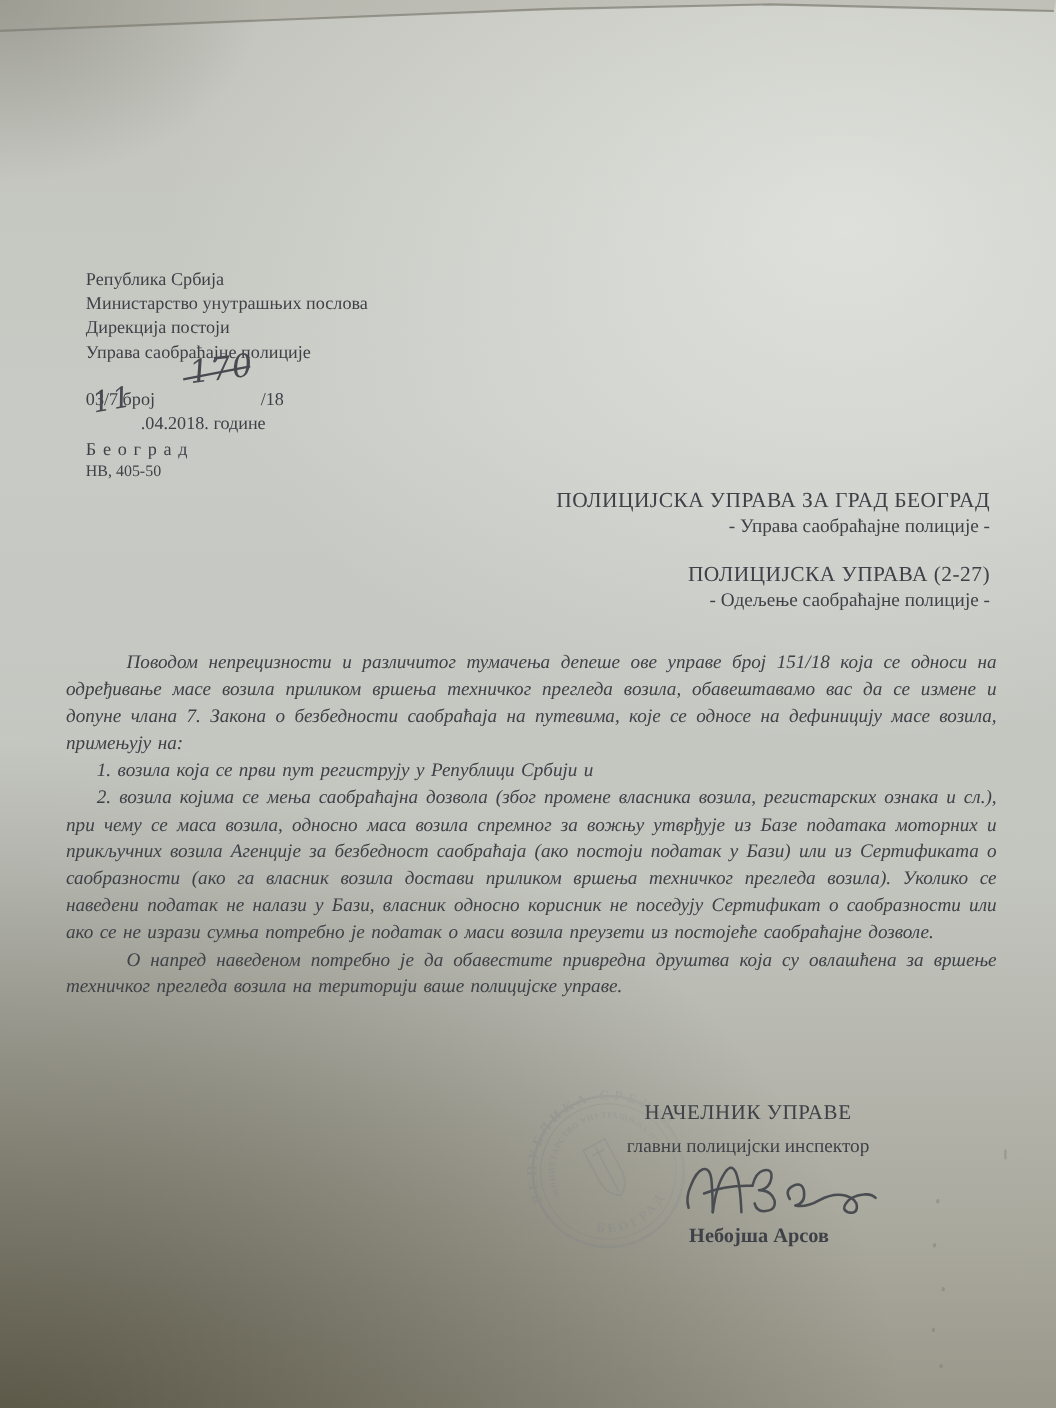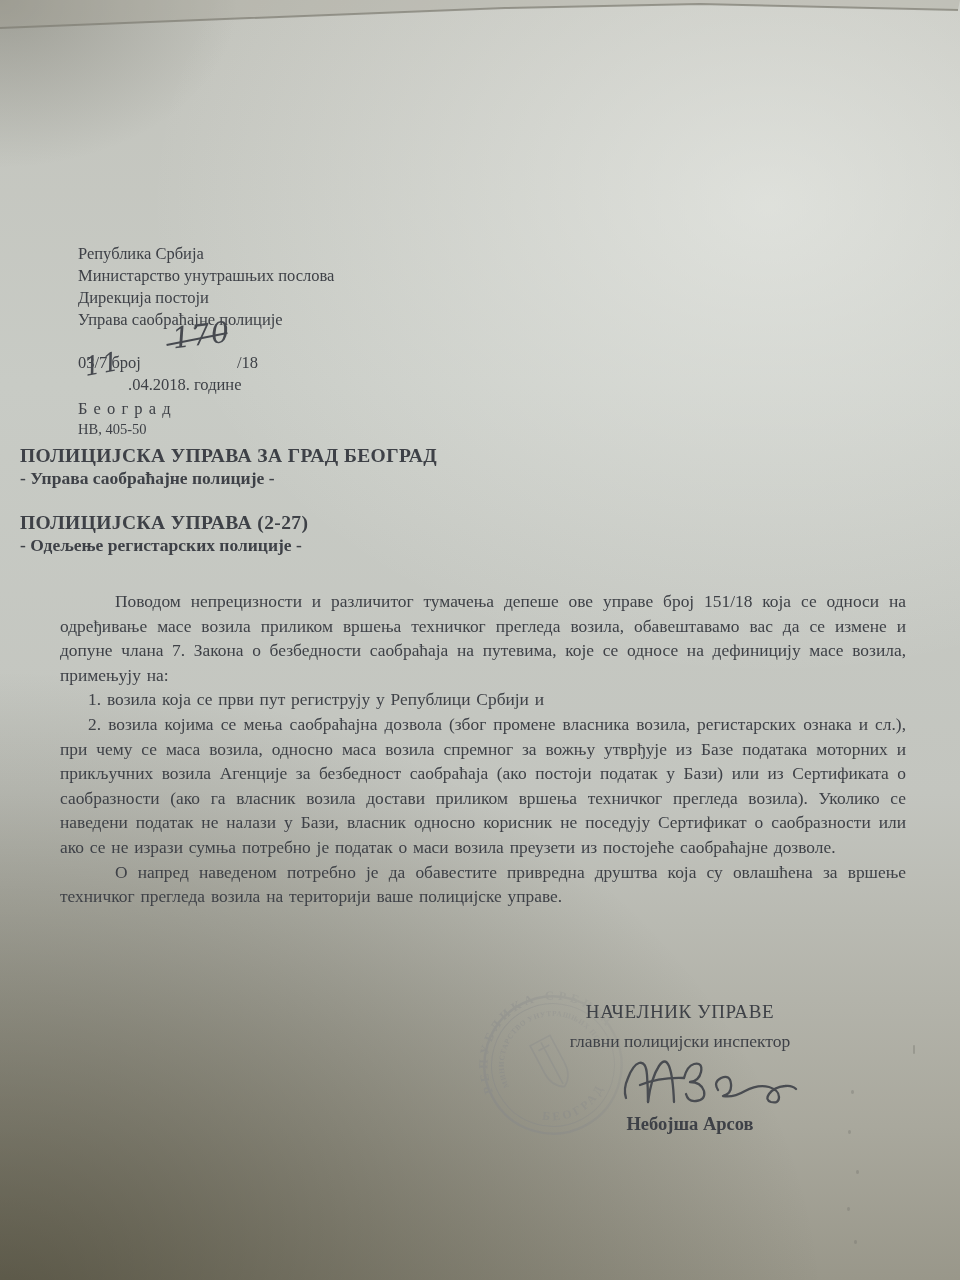--- a/index.html
+++ b/index.html
@@ -21,26 +21,26 @@
   .header .ref{font-size:14.5px;line-height:18px;}
   .numline{position:relative;margin-top:21px;}
   .numline .suffix{margin-left:96px;}
   .dateline{position:relative;}
   .dateline .printed{margin-left:50px;}
   .hand{font-style:italic;color:#474a50;font-family:"DejaVu Serif",serif;}
   .hand-170{left:172px;top:318px;font-size:29px;transform:rotate(-7deg);letter-spacing:1px;}
   .hand-170-strike{left:166px;top:338px;width:62px;height:2px;background:#474a50;transform:rotate(-11deg);}
   .hand-11{left:84px;top:349px;font-size:26px;transform:rotate(-10deg);letter-spacing:2px;}
   
-  .titles{left:20px;top:444px;width:880px;text-align:left;font-weight:bold;}
+  .titles{left:20px;top:444px;width:880px;text-align:right;font-weight:normal;}
   .titles .t{font-size:19.5px;letter-spacing:0.4px;line-height:23px;}
   .titles .s{font-size:17.5px;line-height:23px;}
   .titles .gap{height:21px;}
   
-  .bodytext{left:60px;top:589px;width:846px;text-align:justify;font-size:17.4px;line-height:24.6px;word-spacing:1.5px;}
+  .bodytext{left:60px;top:589px;width:846px;text-align:justify;font-size:17.4px;line-height:24.6px;word-spacing:1.5px;font-style:italic;}
   .bodytext p{margin:0;}
   .ind-big{text-indent:55px;}
   .ind-sm{text-indent:28px;}
   
   .sig{left:490px;top:1000px;width:380px;text-align:center;font-weight:normal;}
   .sig .st{font-size:19px;letter-spacing:0.6px;line-height:24px;}
   .sig .ss{font-size:17.5px;line-height:24px;margin-top:5px;}
   .sig-name{left:560px;top:1114px;width:260px;text-align:center;font-weight:bold;font-size:18.5px;}
   .sig-svg{left:618px;top:1052px;}
   .stamp-svg{left:466px;top:978px;opacity:0.45;transform:rotate(-28deg);}
@@ -74,21 +74,21 @@
 
   <div class="abs hand hand-170">170</div>
   <div class="abs hand-170-strike"></div>
   <div class="abs hand hand-11">11</div>
 
   <div class="abs titles">
     <div class="t">ПОЛИЦИЈСКА УПРАВА ЗА ГРАД БЕОГРАД</div>
     <div class="s">- Управа саобраћајне полиције -</div>
     <div class="gap"></div>
     <div class="t">ПОЛИЦИЈСКА УПРАВА (2-27)</div>
-    <div class="s">- Одељење регистарских полиције -</div>
+    <div class="s">- Одељење саобраћајне полиције -</div>
   </div>
 
   <div class="abs bodytext">
     <p class="ind-big">Поводом непрецизности и различитог тумачења депеше ове управе број  151/18 која се односи на одређивање масе возила приликом вршења техничког прегледа возила, обавештавамо вас да се измене и допуне члана 7. Закона о безбедности саобраћаја на путевима, које се односе на дефиницију масе возила, примењују на:</p>
     <p class="ind-sm">1. возила која се први пут региструју у Републици Србији и</p>
     <p class="ind-sm">2. возила којима се мења саобраћајна дозвола (због промене власника возила, регистарских ознака и сл.), при чему се маса возила, односно маса возила спремног за вожњу утврђује из Базе података моторних и прикључних возила Агенције за безбедност саобраћаја (ако постоји податак у Бази) или из Сертификата о саобразности (ако га власник возила достави приликом вршења техничког прегледа возила). Уколико се наведени податак не налази у Бази, власник односно корисник не поседују  Сертификат о саобразности или ако се не изрази сумња потребно је податак о маси возила преузети из постојеће саобраћајне дозволе.</p>
     <p class="ind-big">О напред наведеном потребно је да обавестите привредна друштва која су овлашћена за вршење техничког прегледа возила на територији ваше полицијске управе.</p>
   </div>
 
   <svg class="abs stamp-svg" width="174" height="174" viewBox="0 0 170 170">

